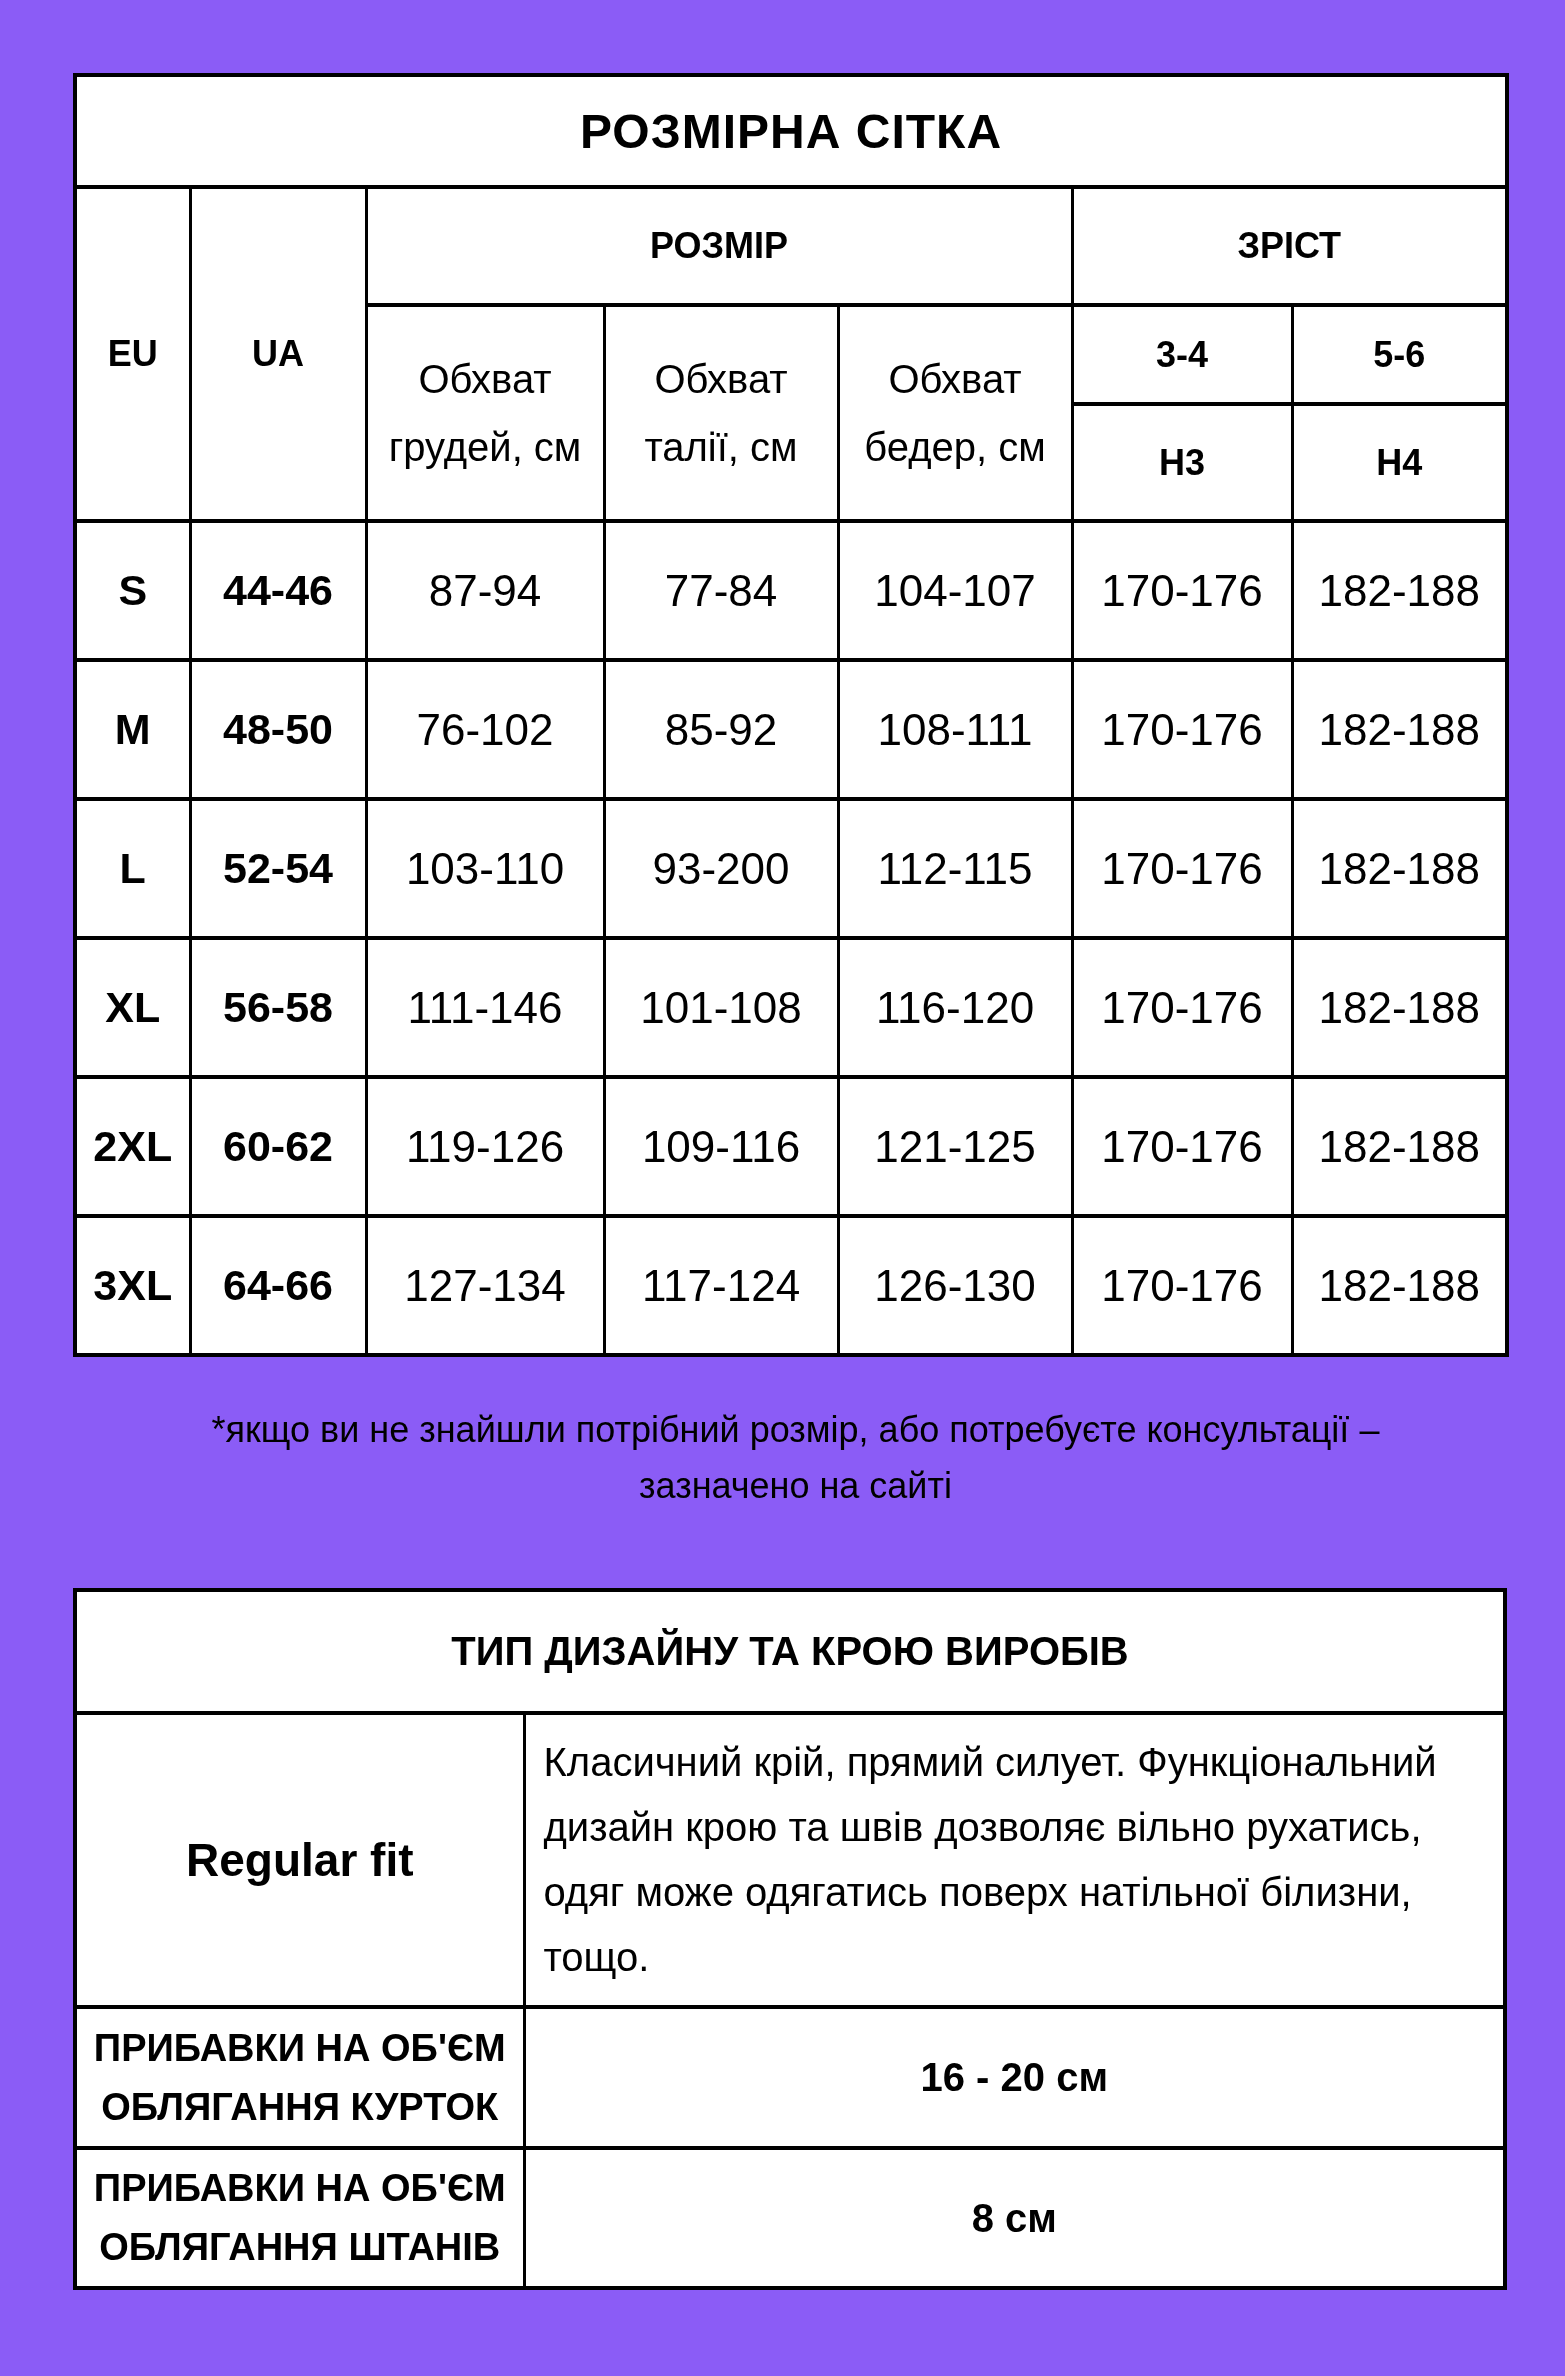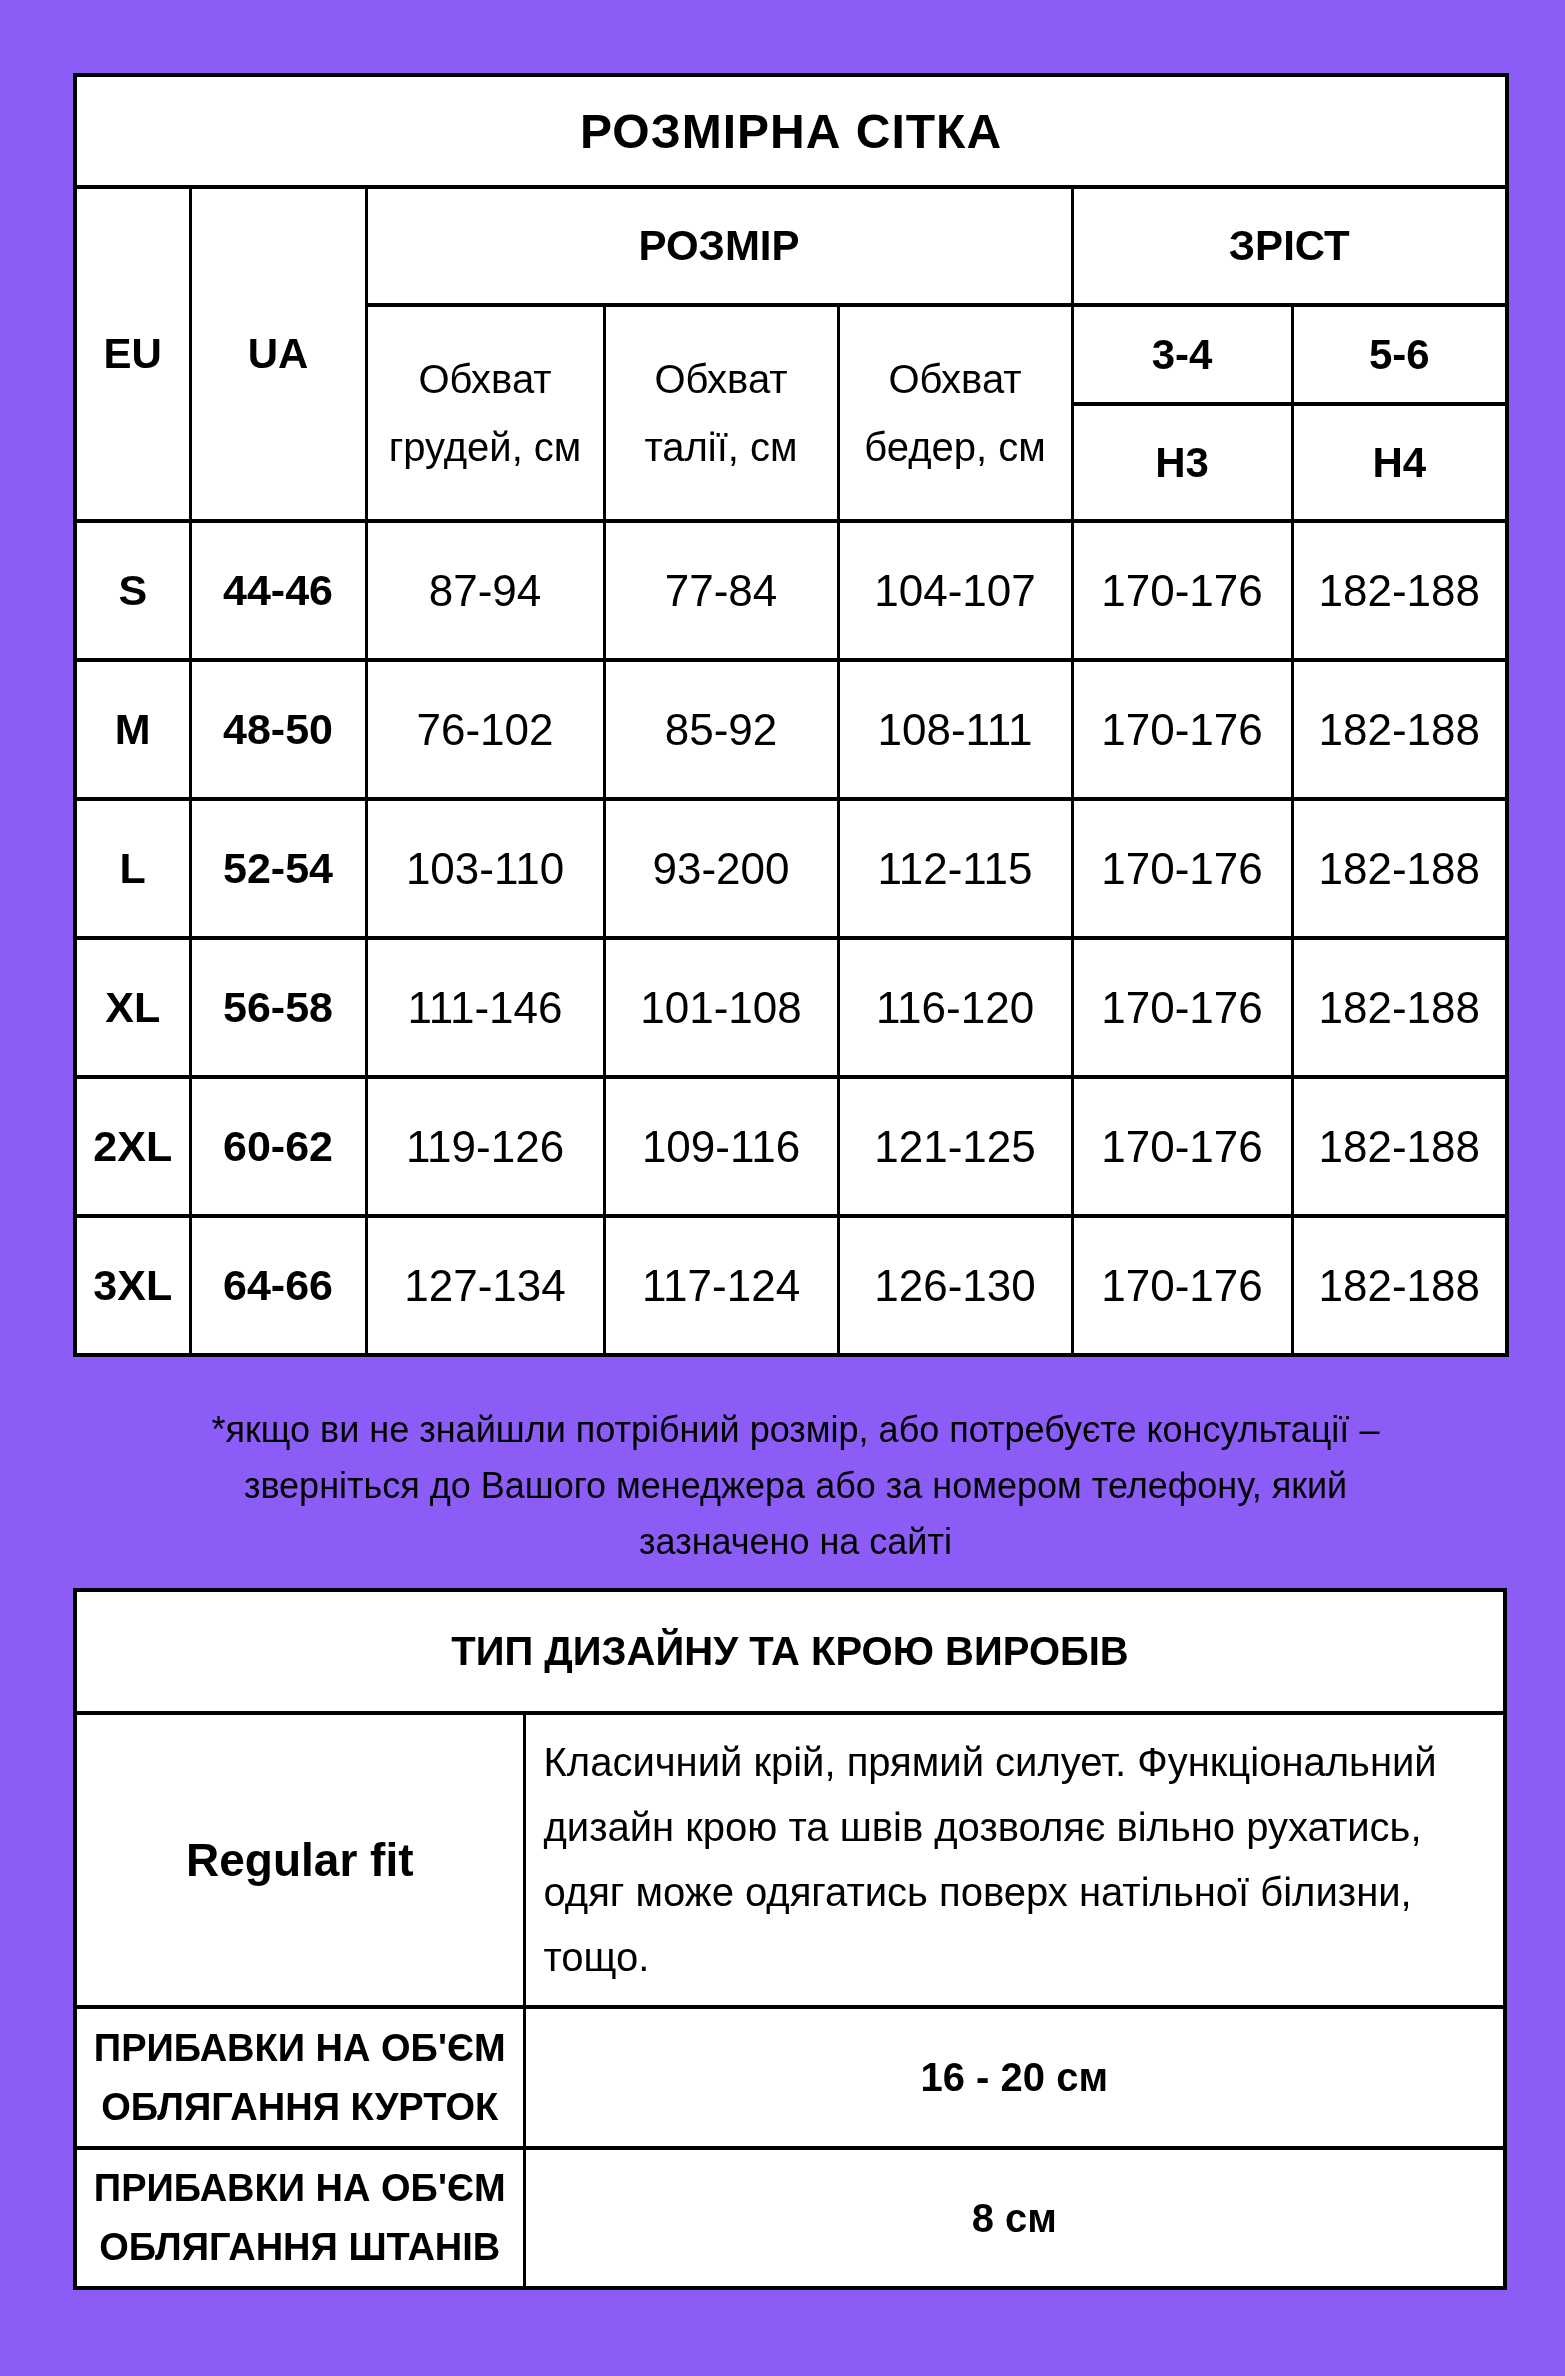--- a/index.html
+++ b/index.html
@@ -44,21 +44,21 @@
     font-size: 48px;
     font-weight: bold;
     letter-spacing: 1px;
   }
   .size-table tr.title-row { height: 112px; }
   .size-table tr.hrow-1 { height: 118px; }
   .size-table tr.hrow-2 { height: 99px; }
   .size-table tr.hrow-3 { height: 117px; }
   .size-table tr.data-row { height: 139px; }
   .size-table .hb {
-    font-size: 42px;
+    font-size: 36px;
     font-weight: bold;
     text-align: center;
   }
   .size-table .sub {
     font-size: 40px;
     font-weight: normal;
     line-height: 1.7;
     padding: 0 6px;
   }
   .size-table .dc {
@@ -207,21 +207,20 @@
         <td class="dc">117-124</td>
         <td class="dc">126-130</td>
         <td class="dc">170-176</td>
         <td class="dc">182-188</td>
       </tr>
     </tbody>
   </table>
 
   <div class="footnote">
     <div>*якщо ви не знайшли потрібний розмір, або потребуєте консультації –</div>
-    <div>зверніться до Вашого менеджера або за номером телефону, який</div>
     <div>зазначено на сайті</div>
   </div>
 
   <table class="fit-table">
     <colgroup>
       <col style="width:449px">
       <col style="width:981px">
     </colgroup>
     <tbody>
       <tr class="fit-title-row">

